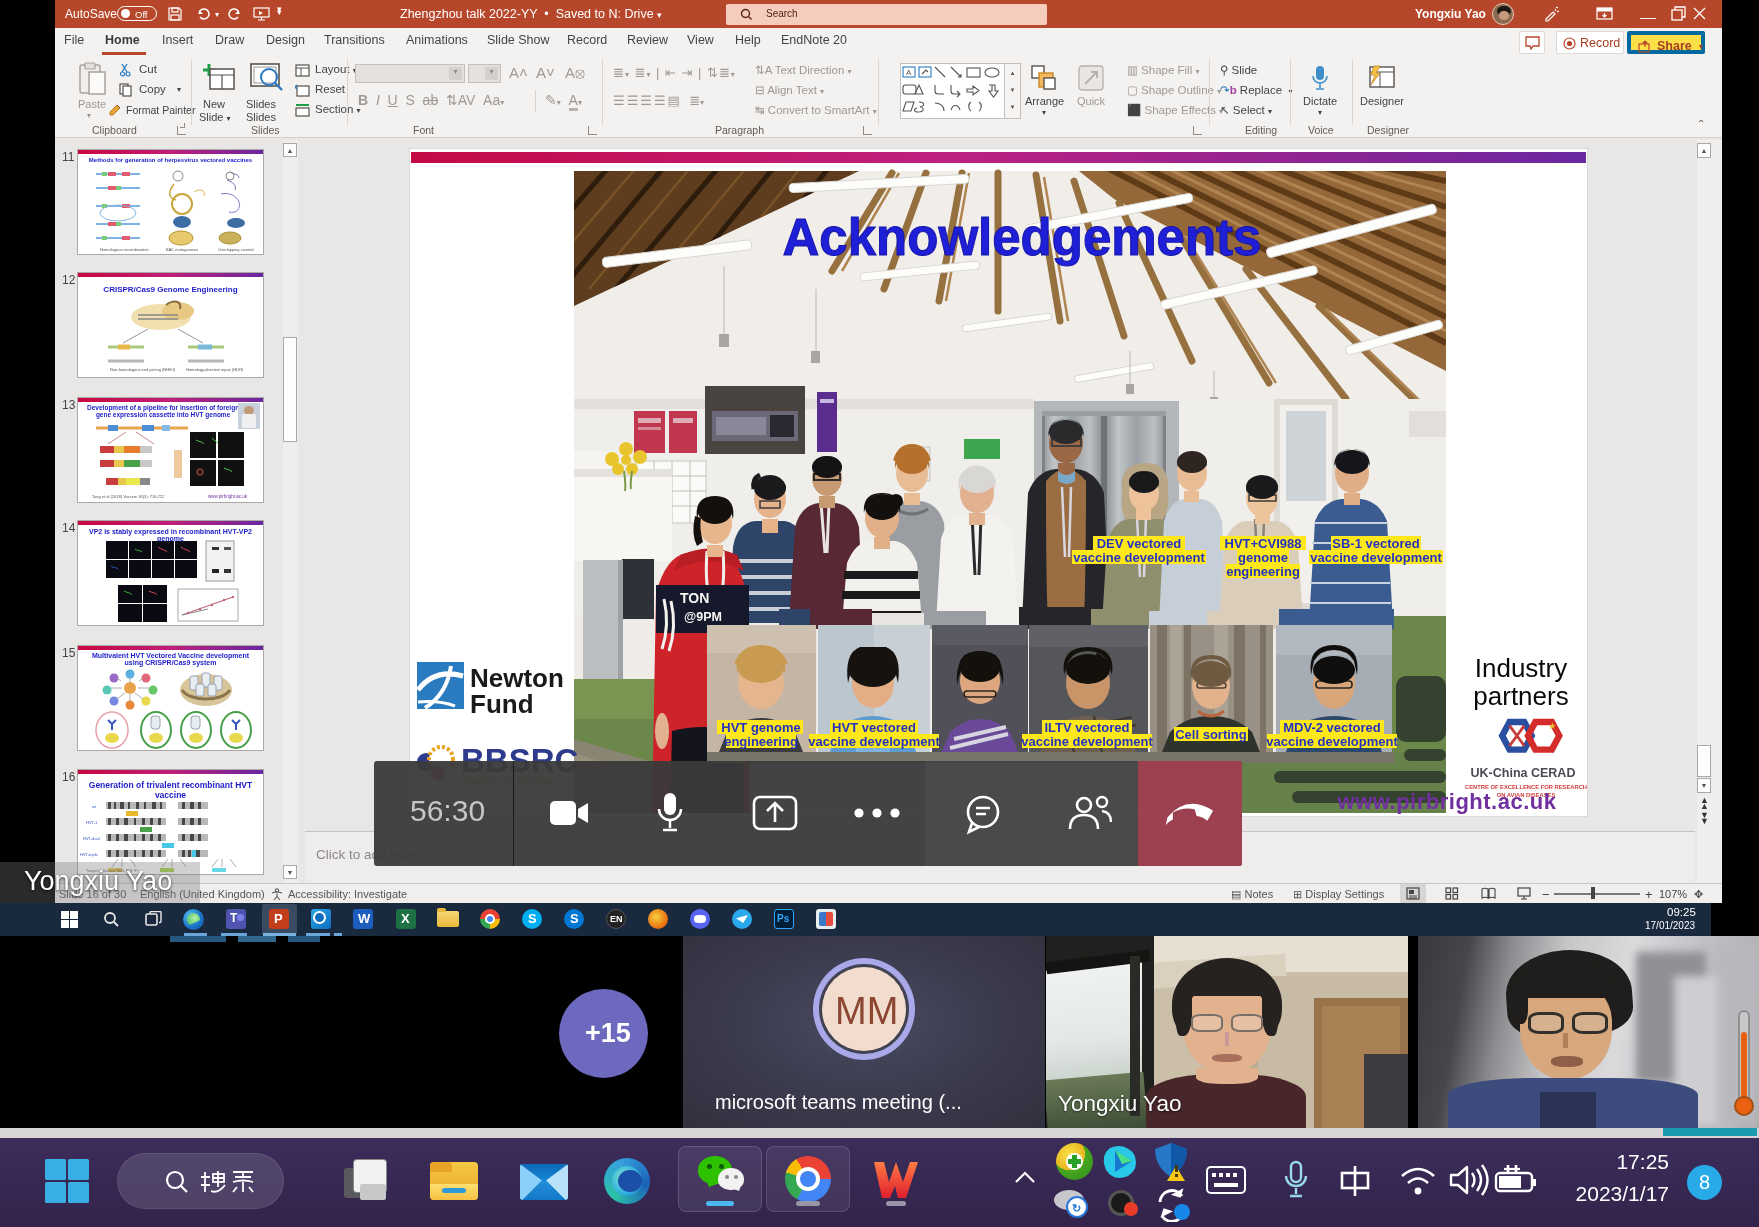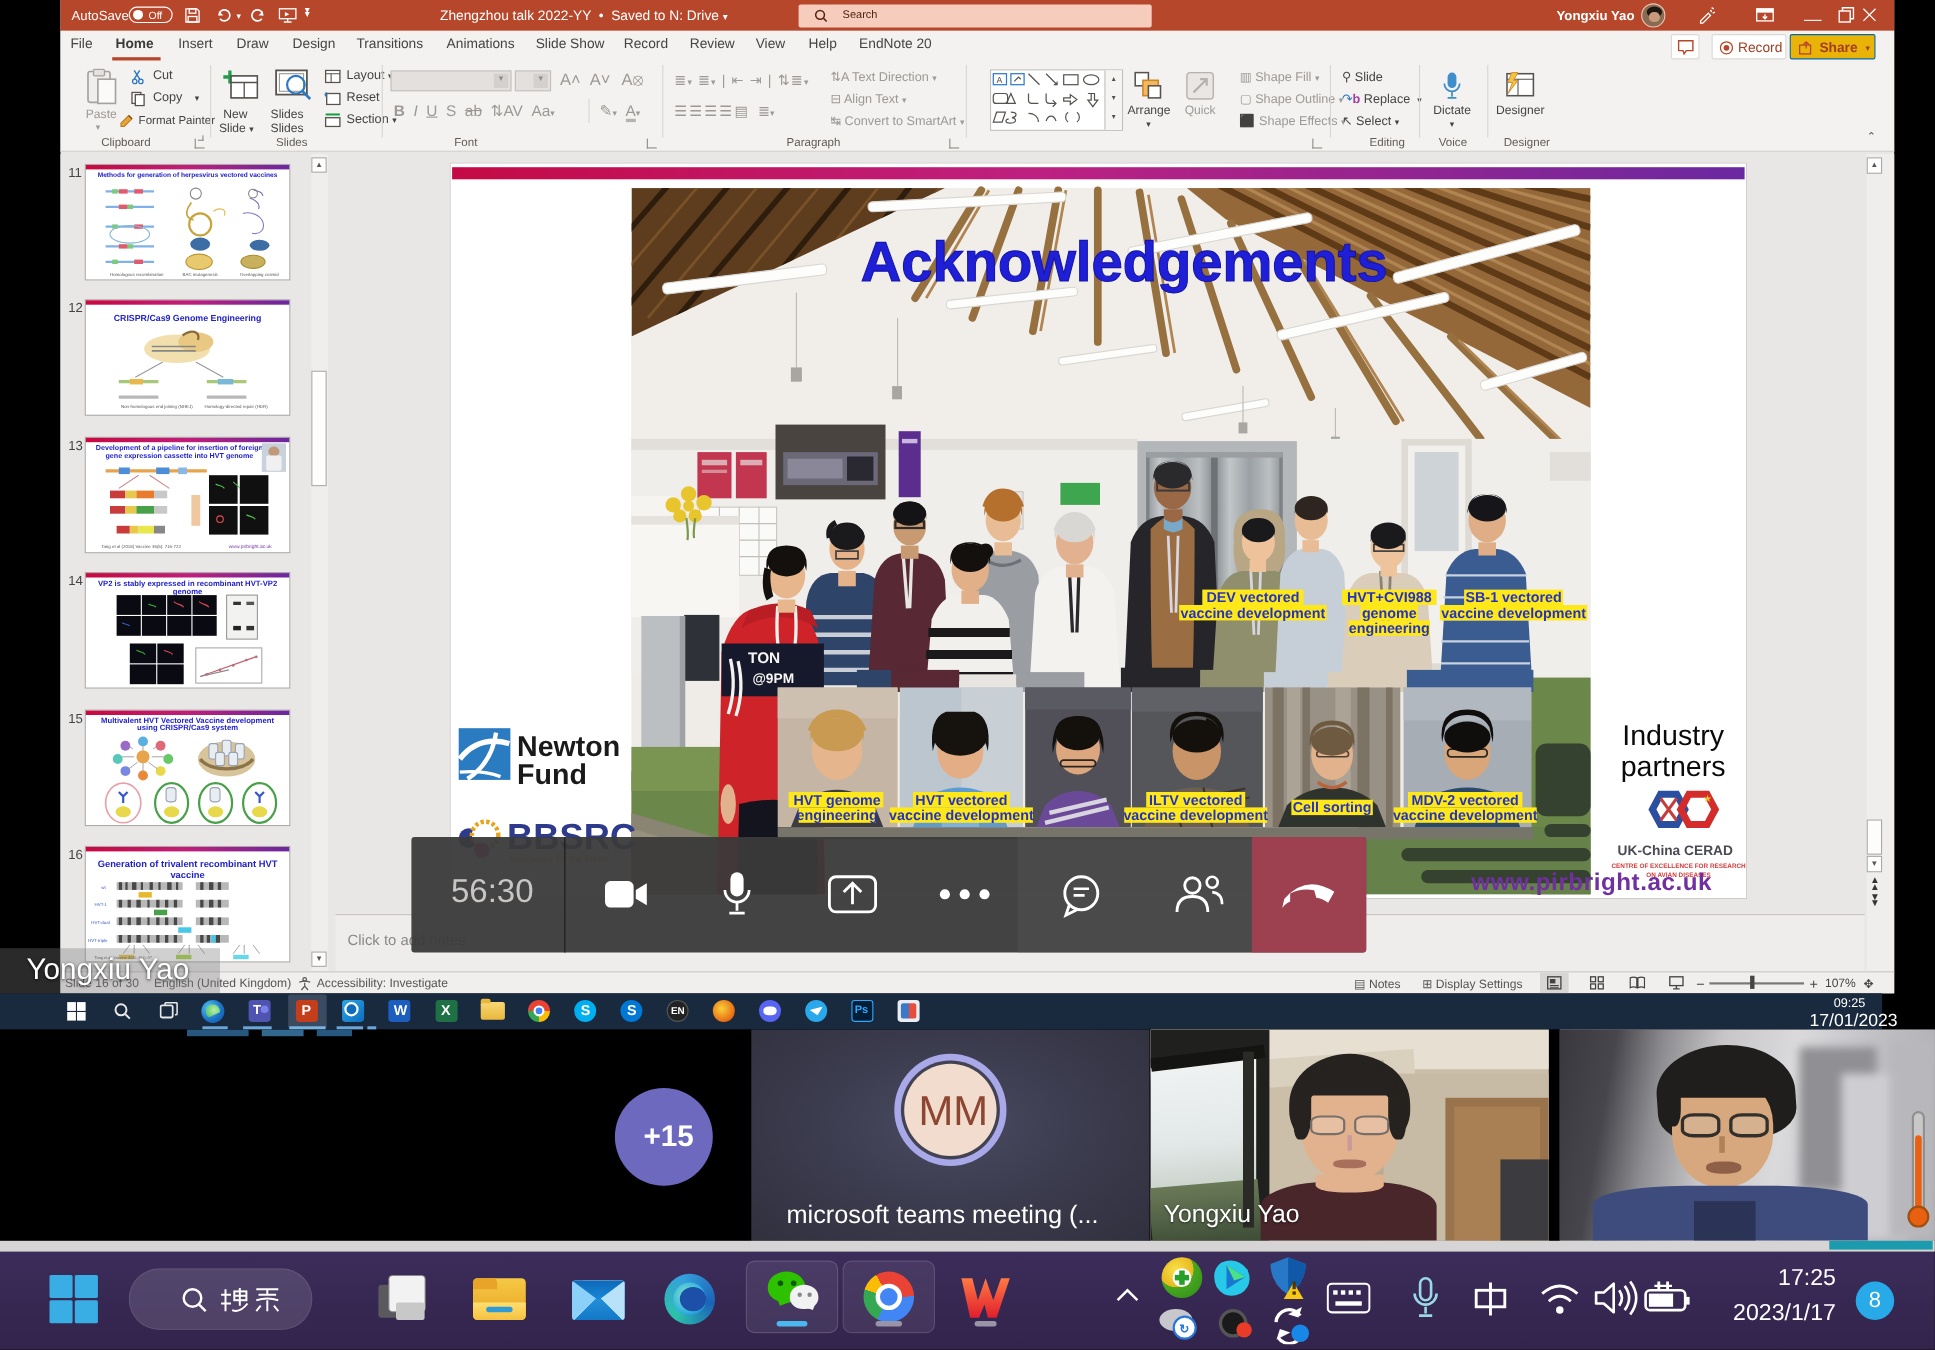--- a/index.html
+++ b/index.html
@@ -121,21 +121,21 @@
             <path d="M1 1h13v9H8l-2 3-1-3H1z" fill="none" stroke="#B7472A" stroke-width="1.3"></path>
           </svg>
   </div>
   <div class="abs" style="left:1501px;top:3px;width:68px;height:23px;background:#fff;border:1px solid #DCD9D6;border-radius:2px;">
     <svg class="abs" style="left:6px;top:5px" width="13" height="13" viewBox="0 0 13 13">
             <circle cx="6.5" cy="6.5" r="5.5" fill="none" stroke="#B7472A" stroke-width="1.2"></circle>
             <circle cx="6.5" cy="6.5" r="2.6" fill="#B7472A"></circle>
           </svg>
     <div class="abs" style="left:23px;top:4px;font-size:12.5px;color:#A33E22;">Record</div>
   </div>
-  <div class="abs" style="left:1572px;top:3px;width:78px;height:23px;background:#eab308;border:1px solid #0369a1;border-radius:2px;">
+  <div class="abs" style="left:1572px;top:3px;width:78px;height:23px;background:#fde047;border:4px solid #0369a1;border-radius:2px;">
     <svg class="abs" style="left:7px;top:5px" width="14" height="13" viewBox="0 0 14 13">
             <rect x="1" y="4" width="10" height="8" fill="none" stroke="#B7472A" stroke-width="1.2"></rect>
             <path d="M7 7V1m0 0L4.5 3.5M7 1l2.5 2.5" stroke="#B7472A" stroke-width="1.2" fill="none"></path>
           </svg>
     <div class="abs" style="left:26px;top:4px;font-size:12.5px;color:#A33E22;font-weight:bold;">Share</div>
     <div class="abs" style="left:68px;top:7px;font-size:8px;color:#A33E22;">▾</div>
   </div>
 </div>
 
 <div id="ribbon">
@@ -1216,35 +1216,35 @@
       </div>
   <div class="abs" style="left:816px;top:6px;width:20px;height:20px;background:#E8EDF2;border-radius:3px;">
         <span style="position:absolute;left:3px;top:3px;width:14px;height:14px;background:conic-gradient(#E84C3C 0 50%,#3C78C8 50%);border-radius:2px;"></span>
       </div>
     <div class="abs" style="left:184px;top:30px;width:23px;height:2.5px;background:#6CA6D8;"></div>
   <div class="abs" style="left:221px;top:30px;width:26px;height:2.5px;background:#6CA6D8;"></div>
   <div class="abs" style="left:263px;top:30px;width:33px;height:2.5px;background:#7AB2E0;"></div>
   <div class="abs" style="left:306px;top:30px;width:24px;height:2.5px;background:#6CA6D8;"></div>
   <div class="abs" style="left:334px;top:30px;width:8px;height:2.5px;background:#6CA6D8;"></div>
   <div class="abs" style="left:1667px;top:3px;font-size:11.5px;color:#fff;">09:25</div>
-  <div class="abs" style="left:1645px;top:17px;font-size:16px;color:#fff;">17/01/2023</div>
+  <div class="abs" style="left:1645px;top:17px;font-size:10px;color:#fff;">17/01/2023</div>
 </div>
 
 <div id="videos">
   <div class="abs" style="left:170px;top:0px;width:56px;height:6px;background:#27577E;"></div>
   <div class="abs" style="left:238px;top:0px;width:38px;height:6px;background:#33688E;"></div>
   <div class="abs" style="left:288px;top:0px;width:32px;height:6px;background:#27577E;"></div>
   <div class="abs" style="left:603px;top:53px;width:89px;height:89px;margin-left:-44px;border-radius:50%;background:#6C69BE;"></div>
   <div class="abs" style="left:585px;top:82px;font-size:27px;color:#fff;font-weight:bold;">+15</div>
   <div class="abs" style="left:683px;top:0px;width:362px;height:192px;background:radial-gradient(ellipse at 50% 45%,#4A4A62 0%,#3A3A4C 55%,#30303E 100%);">
     <div class="abs" style="left:130px;top:22px;width:102px;height:102px;border-radius:50%;background:#A9A9E9;"></div>
     <div class="abs" style="left:136px;top:28px;width:90px;height:90px;border-radius:50%;background:#424252;"></div>
     <div class="abs" style="left:139px;top:31px;width:84px;height:84px;border-radius:50%;background:#F2DCCD;"></div>
     <div class="abs" style="left:152px;top:54px;font-size:38px;color:#8C4632;">MM</div>
-    <div class="abs" style="left:32px;top:155px;font-size:23px;color:#fff;">microsoft teams meeting (...</div>
+    <div class="abs" style="left:32px;top:155px;font-size:20px;color:#fff;">microsoft teams meeting (...</div>
   </div>
 
   <div class="abs" style="left:1046px;top:0px;width:362px;height:192px;background:#CBBFA9;overflow:hidden;">
     <div class="abs" style="left:0;top:0;width:362px;height:36px;background:#E6DFD2;"></div>
     <div class="abs" style="left:0;top:26px;width:240px;height:26px;background:#D9D0BE;transform:rotate(-4deg);"></div>
 
     <div class="abs" style="left:0;top:0;width:108px;height:192px;background:#20201E;"></div>
     <div class="abs" style="left:0px;top:30px;width:96px;height:120px;background:linear-gradient(180deg,#F0F2F2 0%,#E2E8E8 60%,#C8D0C8 100%);transform:skewY(-6deg);"></div>
     <div class="abs" style="left:0;top:20px;width:104px;height:12px;background:#141412;transform:rotate(-7deg);"></div>
     <div class="abs" style="left:0;top:140px;width:100px;height:60px;background:linear-gradient(180deg,#6A7A58,#3A4A34);transform:rotate(-5deg);"></div>

